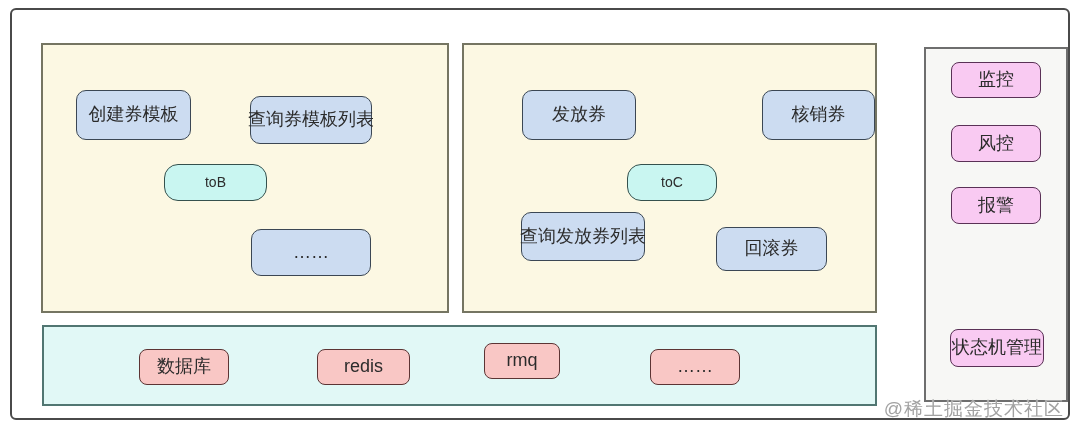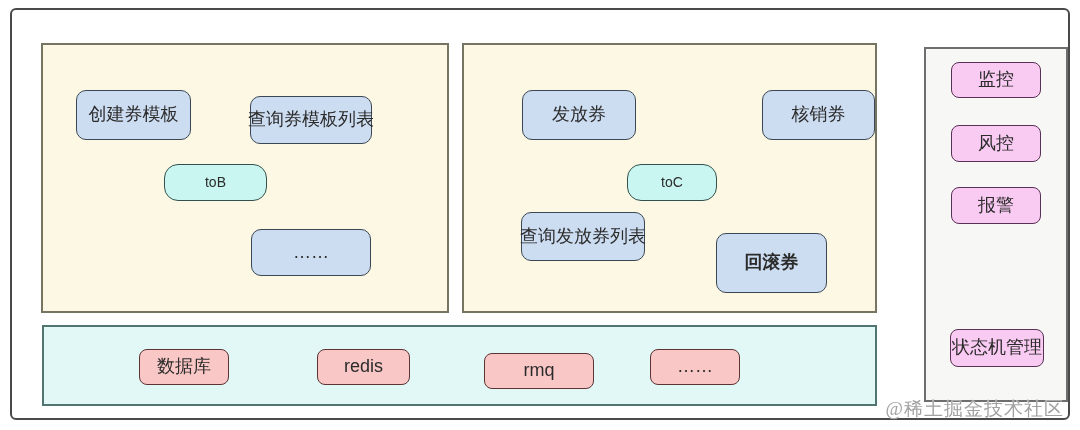--- a/index.html
+++ b/index.html
@@ -77,41 +77,40 @@
   .n-create      { left: 33px;  top: 45px;  width: 115px; height: 50px; }
   .n-query-tpl   { left: 207px; top: 51px;  width: 122px; height: 48px; }
   .n-tob-tag     { left: 121px; top: 119px; width: 103px; height: 37px; }
   .n-status-mgmt { left: 29px;  top: 182px; width: 119px; height: 50px; }
   .n-tob-more    { left: 208px; top: 184px; width: 120px; height: 47px; }
   
   .n-issue       { left: 58px;  top: 45px;  width: 114px; height: 50px; }
   .n-verify      { left: 250px; top: 45px;  width: 113px; height: 50px; margin-left: 48px; }
   .n-toc-tag     { left: 163px; top: 119px; width: 90px;  height: 37px; }
   .n-query-issue { left: 57px;  top: 167px; width: 124px; height: 49px; }
-  .n-rollback    { left: 252px; top: 188px; width: 111px; height: 60px; font-weight: bold; }
+  .n-rollback    { left: 252px; top: 182px; width: 111px; height: 44px; }
   
   .n-database    { left: 95px;  top: 22px;  width: 90px;  height: 36px; }
   .n-redis       { left: 273px; top: 22px;  width: 93px;  height: 36px; }
-  .n-rmq         { left: 440px; top: 26px;  width: 110px;  height: 36px; }
+  .n-rmq         { left: 440px; top: 16px;  width: 76px;  height: 36px; }
   .n-infra-more  { left: 606px; top: 22px;  width: 90px;  height: 36px; }
   
   .n-monitor     { left: 25px;  top: 13px;  width: 90px;  height: 36px; }
   .n-risk        { left: 25px;  top: 76px;  width: 90px;  height: 37px; }
   .n-alarm       { left: 25px;  top: 138px; width: 90px;  height: 37px; }
   .n-reconcile   { left: 25px;  top: 204px; width: 90px;  height: 37px; }
   .n-statemachine{ left: 24px;  top: 280px; width: 94px;  height: 38px; }
   .watermark {
     position: absolute;
     right: 16px;
     top: 396px;
     font-size: 19px;
     letter-spacing: 1px;
     color: #a2a2a2;
     text-shadow: 0 0 1px #ffffff;
-    font-family: Liberation Serif, serif;
   }
 </style>
 </head>
 <body>
 
 <div class="canvas">
   <div class="outer-frame">
 
     <div class="panel panel-cream panel-tob">
       <div class="node node-blue n-create">创建券模板</div>

